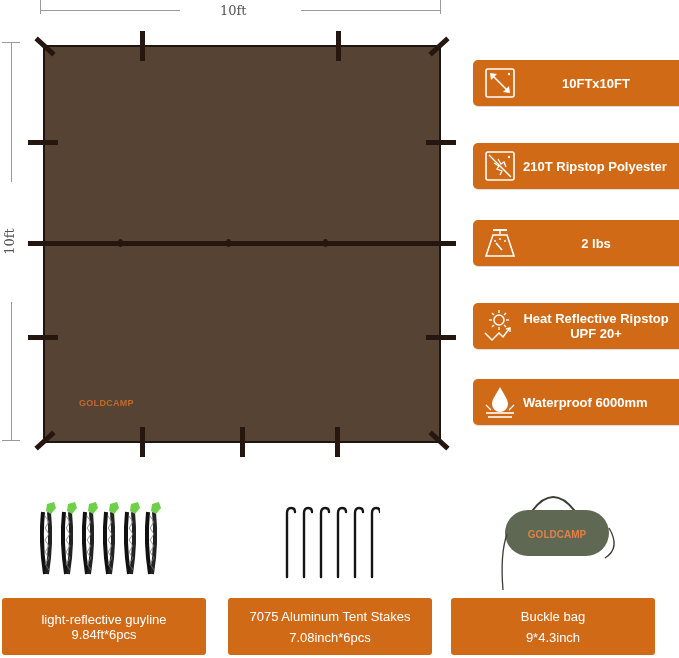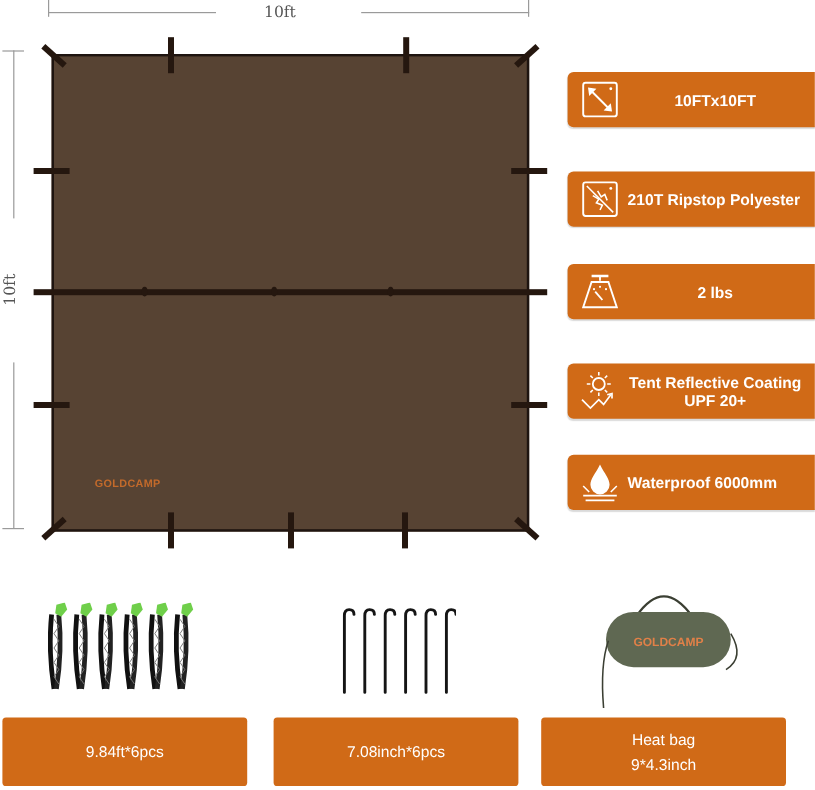--- a/index.html
+++ b/index.html
@@ -125,21 +125,21 @@
           <line x1="9" y1="4" x2="11" y2="6"></line>
           <line x1="21" y1="16" x2="23" y2="18"></line>
           <line x1="23" y1="4" x2="21" y2="6"></line>
           <line x1="9" y1="18" x2="11" y2="16"></line>
         </g>
         <path d="M2 24 l7 7 l7 -7 l4 4 l6 -8" fill="none" stroke="#fff" stroke-width="1.4"></path>
         <polyline points="23,20 27,19 27,23" fill="none" stroke="#fff" stroke-width="1.4"></polyline>
       </svg>
   </span>
   <span class="txt">
-    <span>Tent Reflective Coating</span><br>
+    <span>Heat Reflective Ripstop</span><br>
     <span>UPF 20+</span>
   </span>
 </div>
 
 <div class="badge" style="top:379px;">
   <span class="ico">
     <svg width="34" height="34" viewBox="0 0 34 34">
         <path d="M17 2 C13 10 9 14 9 19 A8 8 0 0 0 25 19 C25 14 21 10 17 2 Z" fill="#fff"></path>
         <line x1="3" y1="28" x2="31" y2="28" stroke="#fff" stroke-width="1.6"></line>
         <line x1="5" y1="32" x2="29" y2="32" stroke="#fff" stroke-width="1.6"></line>
@@ -183,21 +183,23 @@
   <svg width="130" height="104" viewBox="0 0 130 104">
     <path d="M35 26 Q58 -8 82 26" fill="none" stroke="#3b3f33" stroke-width="2"></path>
     <rect x="10" y="22" width="104" height="46" rx="23" fill="#5f6852"></rect>
     <path d="M114 40 q12 20 -4 30" fill="none" stroke="#3b3f33" stroke-width="1.3"></path>
     <path d="M12 46 q-7 20 -4 56" fill="none" stroke="#3b3f33" stroke-width="1.3"></path>
     <text x="62" y="50" text-anchor="middle" font-family="Liberation Sans, sans-serif" font-size="10" font-weight="bold" fill="#e08048">GOLDCAMP</text>
   </svg>
 </div>
 
 <div class="acc-box" style="left:2px;">
+  <span>light-reflective guyline</span>
   <span>9.84ft*6pcs</span>
 </div>
 <div class="acc-box spaced" style="left:228px;">
+  <span>7075 Aluminum Tent Stakes</span>
   <span>7.08inch*6pcs</span>
 </div>
 <div class="acc-box spaced" style="left:451px;">
-  <span>Heat bag</span>
+  <span>Buckle bag</span>
   <span>9*4.3inch</span>
 </div>
 
 </body></html>

